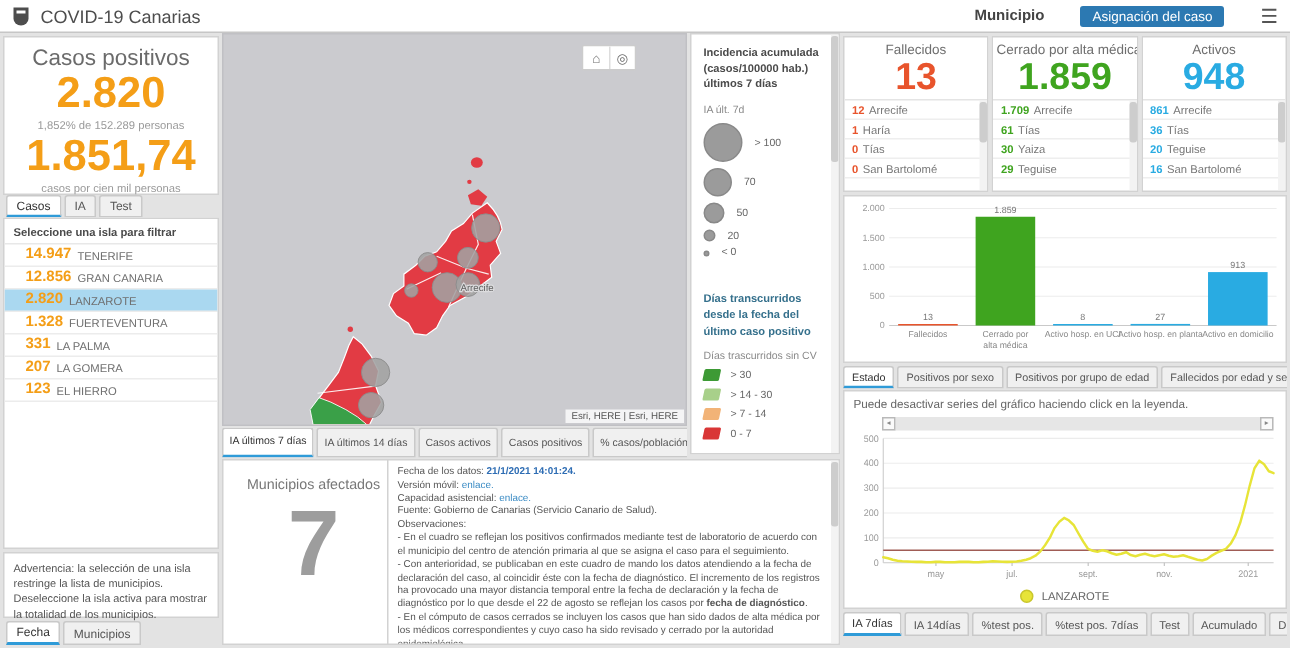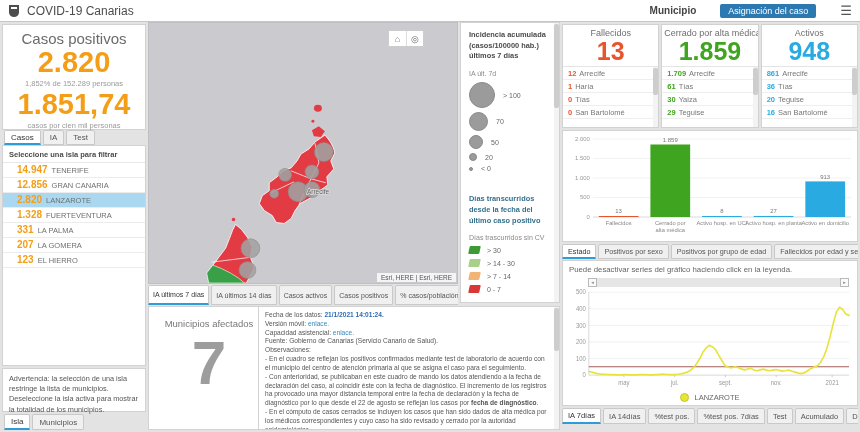--- a/index.html
+++ b/index.html
@@ -153,21 +153,21 @@
         <span class="island-val">123</span>
         <span class="island-name">EL HIERRO</span>
       </div>
     </div>
 </div>
 
 <div id="warning-panel" class="panel">
   <span style="font-weight:normal">Advertencia</span><span>: la selección de una isla restringe la lista de municipios. Deseleccione la isla activa para mostrar la totalidad de los municipios.</span>
 </div>
 <div id="left-tabs" class="tabs">
-    <span class="tab active">Isla</span>
+    <span class="tab active">Fecha</span>
     <span class="tab">Municipios</span>
   </div>
 
 <div id="map-panel" class="panel">
   <svg id="map-svg" viewBox="0 0 310 262">
     <g>
       <ellipse cx="170" cy="86" rx="4" ry="3.5" fill="#e23b44"></ellipse>
       <circle cx="165" cy="99" r="1.5" fill="#e23b44"></circle>
       <path d="M164,108 L171,104 L177,109 L173,115 L166,114 Z" fill="#e23b44"></path>
       <path d="M177,113 C181,117 186,124 187,131 L183,139 L186,147 L179,155 L180,163 L171,170 L163,176 L152,182 L147,189 L143,197 L136,202 L128,201 L124,194 L116,189 L111,182 L114,174 L121,169 L121,161 L129,155 L135,149 L143,146 L149,139 L153,132 L161,127 L167,120 Z" fill="#e23b44" stroke="#fff" stroke-width="0.8"></path>

